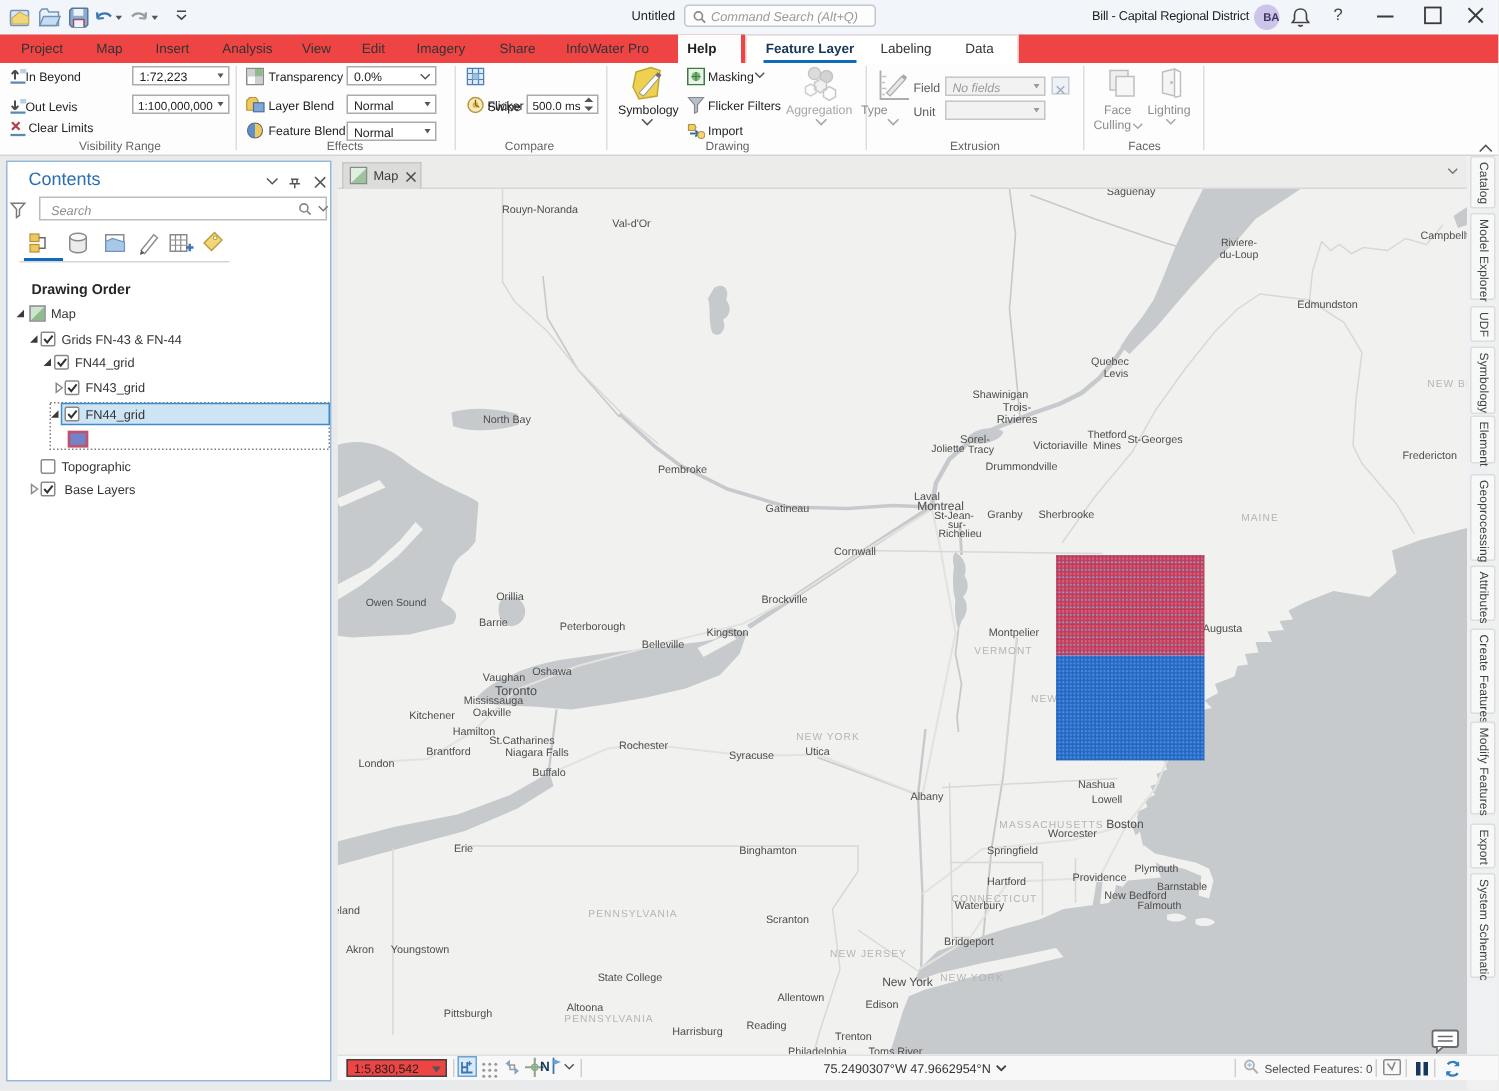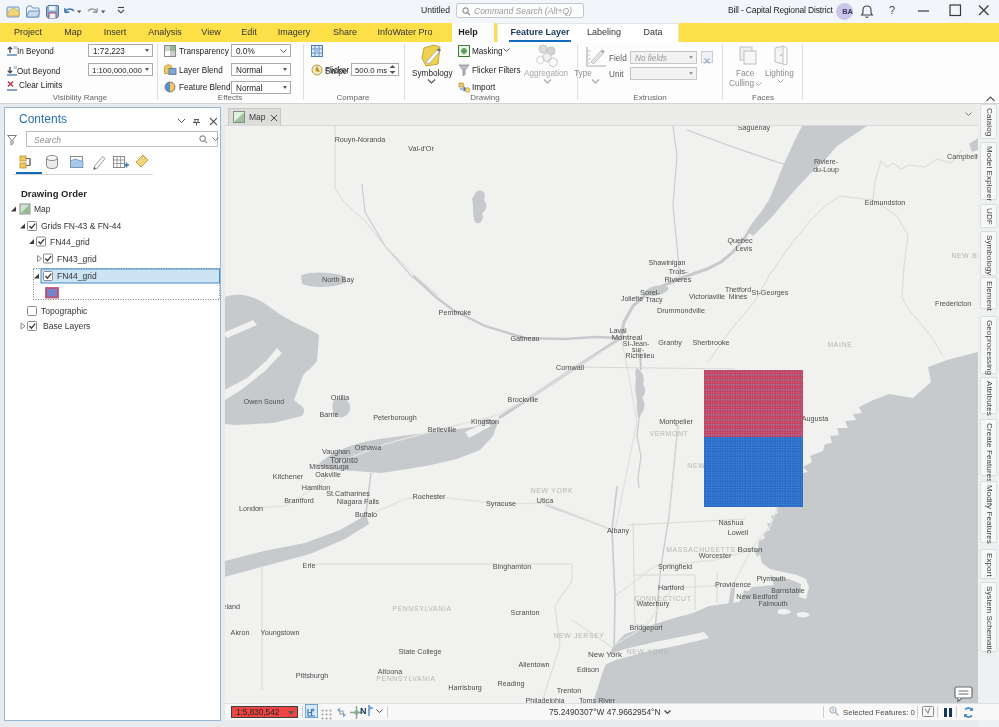--- a/index.html
+++ b/index.html
@@ -3,21 +3,21 @@
 <meta charset="utf-8">
 <style>
   * { margin:0; padding:0; box-sizing:border-box; }
   html,body { width:999px; height:727px; overflow:hidden; }
   body { font-family:"Liberation Sans", sans-serif; position:relative; background:#e9eaec; }
   #app { position:absolute; left:0; top:0; width:999px; height:727px; }
   .abs { position:absolute; }
   
   #titlebar { position:absolute; left:0; top:0; width:999px; height:23px; background:#f2f5fa; }
   
-  #tabrow { position:absolute; left:0; top:23px; width:999px; height:19px; background:#fde047; }
+  #tabrow { position:absolute; left:0; top:23px; width:999px; height:19px; background:#ef4444; }
   .rtab { position:absolute; top:0; height:19px; font-size:9px; color:#333; line-height:19px; text-align:center; }
   
   #ribbon { position:absolute; left:0; top:42px; width:999px; height:62px; background:#fdfdfd; border-bottom:1px solid #d3d6d9; }
   .gsep { position:absolute; top:2px; width:1px; height:56px; background:#dcdee0; }
   .glabel { position:absolute; top:51px; font-size:8px; color:#656565; text-align:center; }
   .rlbl { font-size:8.2px; color:#222; }
   .combo { position:absolute; background:#fff; border:1px solid #ababab; font-size:8.2px; color:#222; }
   .combo .car { position:absolute; right:3px; top:50%; margin-top:-2px; width:0; height:0; border-left:2.5px solid transparent; border-right:2.5px solid transparent; border-top:3.5px solid #555; }
   
   #contents { position:absolute; left:4px; top:107px; width:217px; height:614px; background:#fff; border:1px solid #94b8d6; }
@@ -115,21 +115,21 @@
     <div class="abs rlbl" style="left:17px;top:5px;">In Beyond</div>
     <div class="combo" style="left:88px;top:2px;width:65px;height:13px;">
         <span style="position:absolute;left:4px;top:1.5px;">1:72,223</span>
         <span class="car"></span>
       </div>
     <svg class="abs" style="left:6px;top:23px" width="12" height="12" viewBox="0 0 12 12">
         <path d="M1 10 h10" stroke="#5b87b5" stroke-width="1.5"></path>
         <path d="M4 2 v6 M4 8 l-2.2-2.4 M4 8 l2.2-2.4" stroke="#4a4a4a" stroke-width="1.3" fill="none"></path>
         <rect x="7.5" y="1" width="4" height="3" fill="#b9cfe4"></rect>
       </svg>
-    <div class="abs rlbl" style="left:17px;top:25px;">Out Beyond</div>
+    <div class="abs rlbl" style="left:17px;top:25px;">Out Levis</div>
     <div class="combo" style="left:88px;top:21px;width:65px;height:13px;">
         <span style="position:absolute;left:3px;top:1.5px;font-size:7.8px;">1:100,000,000</span>
         <span class="car"></span>
       </div>
     <svg class="abs" style="left:6px;top:38px" width="12" height="12" viewBox="0 0 12 12">
         <path d="M1 10 h10" stroke="#5b87b5" stroke-width="1.5"></path>
         <path d="M2 1.5 l5 5 M7 1.5 l-5 5" stroke="#b23b49" stroke-width="1.5"></path>
       </svg>
     <div class="abs rlbl" style="left:19px;top:39px;">Clear Limits</div>
     <div class="glabel" style="left:30px;width:100px;">Visibility Range</div>

